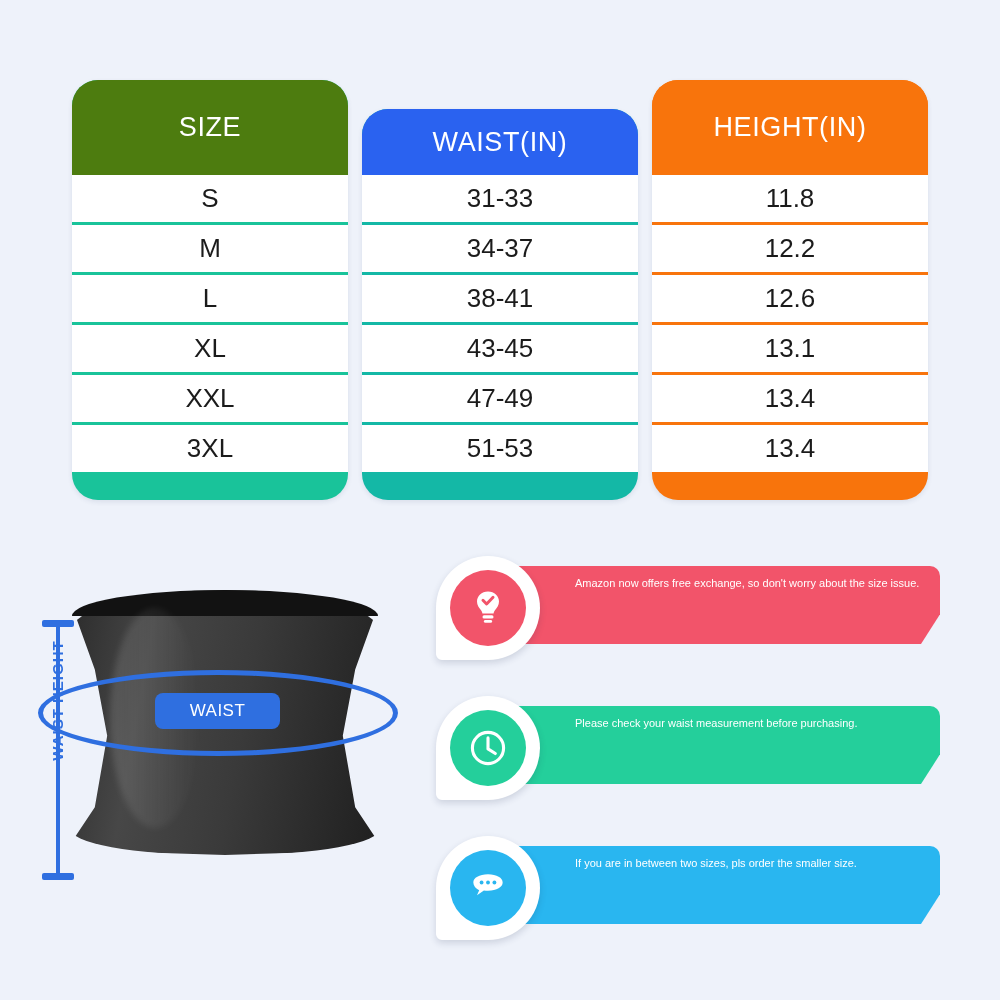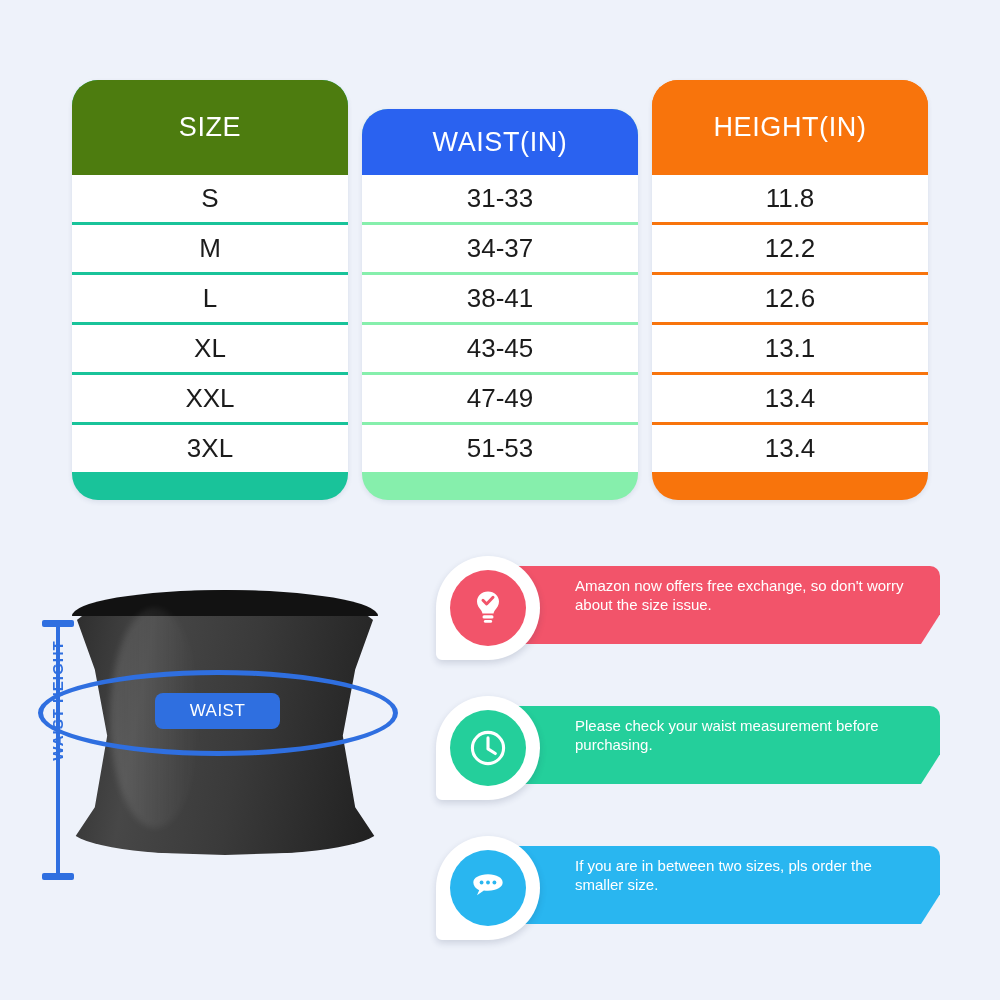--- a/index.html
+++ b/index.html
@@ -190,21 +190,21 @@
     width: 475px;
     height: 78px;
     clip-path: polygon(0 0, 100% 0, 100% 62%, 96% 100%, 0 100%);
     border-radius: 4px 10px 0 4px;
   }
   .ribbon-text {
     position: absolute;
     left: 145px;
     top: 24px;
     width: 345px;
-    font-size: 15px;
+    font-size: 11px;
     line-height: 1.28;
     color: #ffffff;
   }
   .badge {
     position: absolute;
     left: 0;
     top: 0;
     width: 118px;
     height: 118px;
   }
@@ -243,21 +243,21 @@
       <div class="col-body">
         <div class="cell">S</div>
         <div class="cell">M</div>
         <div class="cell">L</div>
         <div class="cell">XL</div>
         <div class="cell">XXL</div>
         <div class="cell">3XL</div>
       </div>
     </div>
 
-    <div class="col" style="background: #86efac; margin-top: 29px;">
+    <div class="col" style="background: #14b8a6; margin-top: 29px;">
       <div class="col-head" style="background: rgb(42, 98, 240);">WAIST(IN)</div>
       <div class="col-body">
         <div class="cell">31-33</div>
         <div class="cell">34-37</div>
         <div class="cell">38-41</div>
         <div class="cell">43-45</div>
         <div class="cell">47-49</div>
         <div class="cell">51-53</div>
       </div>
     </div>

